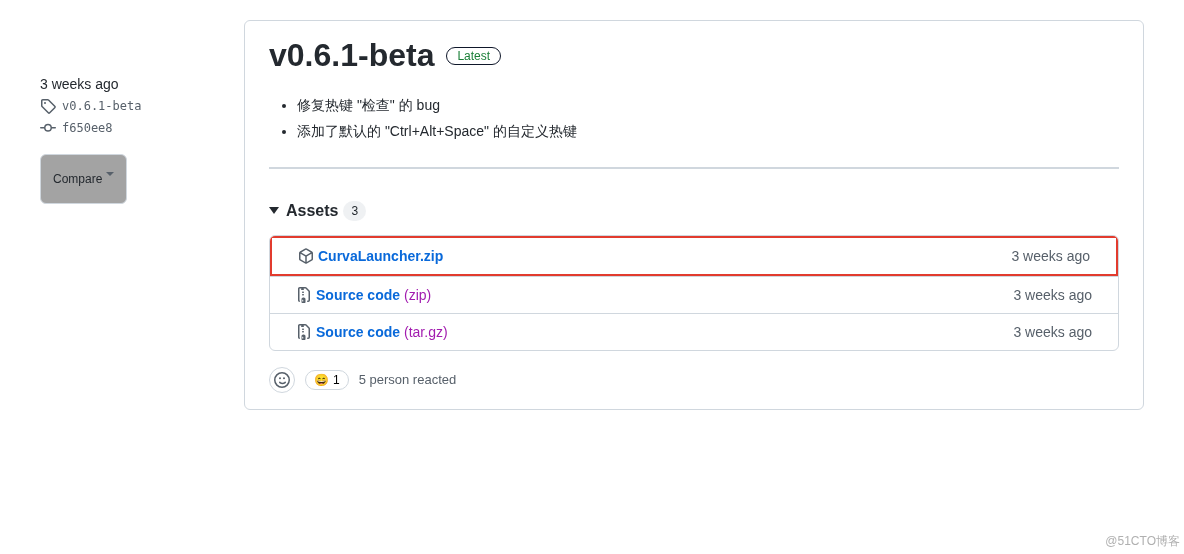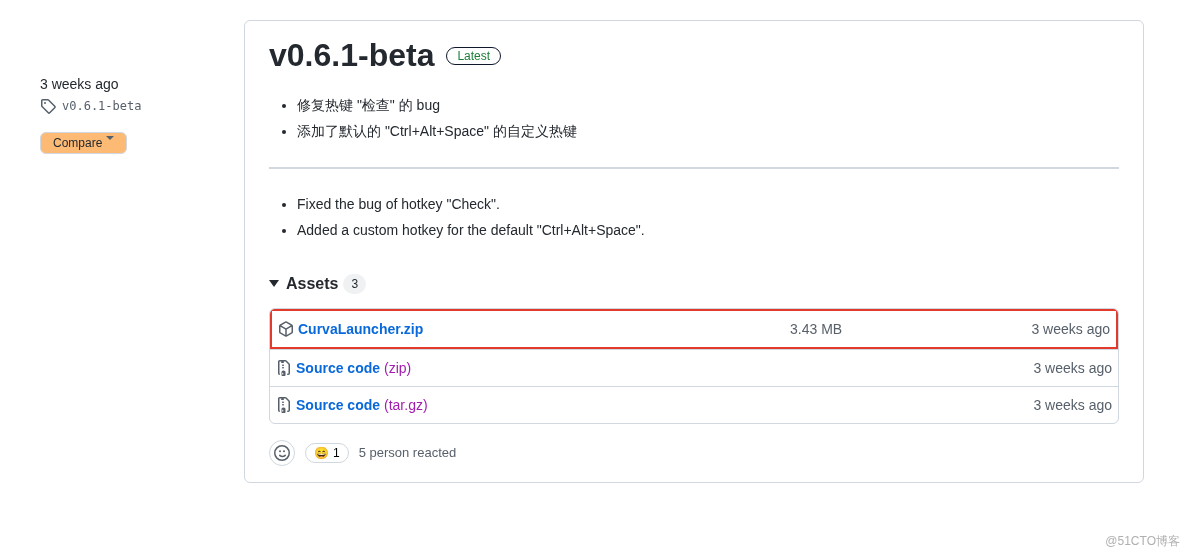--- a/index.html
+++ b/index.html
@@ -4,33 +4,33 @@
 <style>
 * { box-sizing: border-box; margin: 0; padding: 0; }
 body { font-family: -apple-system, BlinkMacSystemFont, "Segoe UI", Helvetica, Arial, sans-serif; color: #24292f; background: #fff; font-size: 14px; }
 .page { display: flex; padding: 20px 40px; gap: 24px; }
 .sidebar { width: 180px; padding-top: 56px; }
 .sidebar-line { margin-bottom: 6px; display: flex; align-items: center; gap: 6px; color: #57606a; }
 .sidebar-time { color: #24292f; font-weight: 400; }
 .avatar { width: 20px; height: 20px; border-radius: 50%; background: linear-gradient(135deg,#eee,#ddd); border:1px solid #d0d7de; display:inline-block; }
 .author-link { color: #57606a; text-decoration: none; }
 .tag-link, .commit-link { color: #57606a; font-family: ui-monospace, SFMono-Regular, Menlo, monospace; font-size: 12px; }
-.compare-btn { margin-top: 12px; border: 1px solid #d0d7de; background: #fdba74; border-radius: 6px; padding: 3px 12px; font-size: 12px; color: #24292f; cursor: pointer; display: inline-flex; align-items: flex-start; gap: 4px; }
+.compare-btn { margin-top: 12px; border: 1px solid #d0d7de; background: #a3a3a3; border-radius: 6px; padding: 17px 12px; font-size: 12px; color: #24292f; cursor: pointer; display: inline-flex; align-items: flex-start; gap: 4px; }
 .main { flex: 1; border: 1px solid #d0d7de; border-radius: 6px; padding: 16px 24px 16px 24px; }
 .release-header { display: flex; align-items: center; gap: 12px; margin-bottom: 20px; }
 .release-title { font-size: 32px; font-weight: 600; }
 .label-latest { border: 1px solid #0f172a; color: #1a7f37; border-radius: 2em; padding: 1px 10px; font-size: 12px; font-weight: 500; }
 .release-body ul { padding-left: 28px; margin-top: 4px; }
 .release-body li { margin-bottom: 4px; line-height: 1.6; }
 .divider { border: none; border-top: 2px solid #d0d7de; margin: 24px 0; }
 .assets-header { display: flex; align-items: center; gap: 5px; margin: 32px 0 14px 0; }
 .assets-title { font-size: 16px; font-weight: 600; }
 .count-badge { background: #afb8c133; border-radius: 2em; padding: 0 8px; font-size: 12px; color: #24292f; min-width: 20px; text-align: center; line-height: 20px; }
 .asset-list { border: 1px solid #d0d7de; border-radius: 6px; overflow: hidden; }
-.asset-row { display: flex; align-items: center; padding: 10px 6px; border-top: 1px solid #d0d7de; gap: 20px; }
+.asset-row { display: flex; align-items: center; padding: 10px 26px; border-top: 1px solid #d0d7de; gap: 6px; }
 .asset-row:first-child { border-top: none; }
 .asset-row.highlight { border: 2px solid #e23b2e; }
 .asset-name { display: flex; align-items: center; gap: 4px; flex: 1; }
 .asset-link { color: #0969da; text-decoration: none; font-weight: 600; font-size: 14px; }
 .asset-suffix { color: #a21caf; font-size: 14px; }
 .asset-size { width: 180px; color: #57606a; font-size: 14px; }
 .asset-time { width: 120px; text-align: right; color: #57606a; font-size: 14px; }
 .reactions { display: flex; align-items: center; gap: 10px; margin-top: 16px; color: #57606a; font-size: 13px; }
 .reaction-btn { border: 1px solid #d0d7de; border-radius: 50%; width: 26px; height: 26px; display:flex;align-items:center;justify-content:center; background:#fff; cursor:pointer; }
 .reaction-pill { border: 1px solid #d0d7de; border-radius: 2em; padding: 2px 8px; display:flex;align-items:center;gap:4px; font-size:12px; cursor:pointer; background:#fff; }
@@ -45,59 +45,60 @@
 
 <div class="page">
   <aside class="sidebar">
     <div class="sidebar-line sidebar-time">3 weeks ago</div>
     <div class="sidebar-line">
       <svg class="icon-muted" width="16" height="16" viewBox="0 0 16 16">
           <path d="M1 7.775V2.75C1 1.784 1.784 1 2.75 1h5.025c.464 0 .91.184 1.238.513l6.25 6.25a1.75 1.75 0 0 1 0 2.474l-5.026 5.026a1.75 1.75 0 0 1-2.474 0l-6.25-6.25A1.75 1.75 0 0 1 1 7.775ZM2.5 2.75v5.025c0 .066.026.13.073.177l6.25 6.25a.25.25 0 0 0 .354 0l5.025-5.025a.25.25 0 0 0 0-.354l-6.25-6.25a.25.25 0 0 0-.177-.073H2.75a.25.25 0 0 0-.25.25ZM6 5a1 1 0 1 1-2 0 1 1 0 0 1 2 0Z"></path>
         </svg>
       <span class="tag-link">v0.6.1-beta</span>
     </div>
+    <div class="sidebar-line">
+      <svg class="icon-muted" width="16" height="16" viewBox="0 0 16 16">
+          <path d="M11.93 8.5a4.002 4.002 0 0 1-7.86 0H.75a.75.75 0 0 1 0-1.5h3.32a4.002 4.002 0 0 1 7.86 0h3.32a.75.75 0 0 1 0 1.5Zm-1.43-.75a2.5 2.5 0 1 0-5 0 2.5 2.5 0 0 0 5 0Z"></path>
+        </svg>
+      <span class="commit-link">f650ee8</span>
+    </div>
     <button class="compare-btn">
       <span>Compare</span>
       <span class="dropdown-caret"></span>
     </button>
   </aside>
 
   <main class="main">
     <div class="release-header">
       <h1 class="release-title">v0.6.1-beta</h1>
       <span class="label-latest">Latest</span>
     </div>
     <div class="release-body">
       <ul>
         <li>修复热键 "检查" 的 bug</li>
         <li>添加了默认的 "Ctrl+Alt+Space" 的自定义热键</li>
       </ul>
       <hr class="divider">
-      <ul>
-        <li>Fixed the bug of hotkey "Check".</li>
-        <li>Added a custom hotkey for the default "Ctrl+Alt+Space".</li>
-      </ul>
     </div>
 
     <div class="assets-header">
       <span class="triangle"></span>
       <span class="assets-title">Assets</span>
       <span class="count-badge">3</span>
     </div>
 
     <div class="asset-list">
       <div class="asset-row highlight">
         <span class="asset-name">
           <svg class="icon-muted" width="16" height="16" viewBox="0 0 16 16">
               <path d="m8.878.392 5.25 3.045c.54.314.872.89.872 1.514v6.098a1.75 1.75 0 0 1-.872 1.514l-5.25 3.045a1.75 1.75 0 0 1-1.756 0l-5.25-3.045A1.75 1.75 0 0 1 1 11.049V4.951c0-.624.332-1.2.872-1.514L7.122.392a1.75 1.75 0 0 1 1.756 0ZM7.875 1.69l-4.63 2.685L8 7.133l4.755-2.758-4.63-2.685a.25.25 0 0 0-.25 0ZM2.5 5.677v5.372c0 .09.047.171.125.216l4.625 2.683V8.432Zm6.25 8.271 4.625-2.683a.25.25 0 0 0 .125-.216V5.677L8.75 8.432Z"></path>
             </svg>
           <a class="asset-link">CurvaLauncher.zip</a>
           <span class="asset-suffix"></span>
         </span>
-        <span class="asset-size">3.43 MB</span>
         <span class="asset-time">3 weeks ago</span>
       </div>
       <div class="asset-row">
         <span class="asset-name">
           <svg class="icon-muted" width="16" height="16" viewBox="0 0 16 16">
               <path d="M3.5 1.75v11.5c0 .09.048.173.126.217a.75.75 0 0 1-.752 1.298A1.748 1.748 0 0 1 2 13.25V1.75C2 .784 2.784 0 3.75 0h5.586c.464 0 .909.184 1.237.513l2.914 2.914c.329.328.513.773.513 1.237v8.586A1.75 1.75 0 0 1 12.25 15h-.5a.75.75 0 0 1 0-1.5h.5a.25.25 0 0 0 .25-.25V4.664a.25.25 0 0 0-.073-.177L9.513 1.573a.25.25 0 0 0-.177-.073H7.25a.75.75 0 0 1 0 1.5H5.75a.75.75 0 0 1 0-1.5h-2a.25.25 0 0 0-.25.25Zm3.75 8.75h.5c.966 0 1.75.784 1.75 1.75v3a.75.75 0 0 1-.75.75h-2.5a.75.75 0 0 1-.75-.75v-3c0-.966.784-1.75 1.75-1.75ZM6 5.25a.75.75 0 0 1 .75-.75h.5a.75.75 0 0 1 0 1.5h-.5A.75.75 0 0 1 6 5.25Zm.75 1.75h.5a.75.75 0 0 1 0 1.5h-.5a.75.75 0 0 1 0-1.5Zm-.5 6v1.5h1v-1.5a.25.25 0 0 0-.25-.25h-.5a.25.25 0 0 0-.25.25Z"></path>
             </svg>
           <a class="asset-link">Source code</a>
           <span class="asset-suffix">(zip)</span>
         </span>

